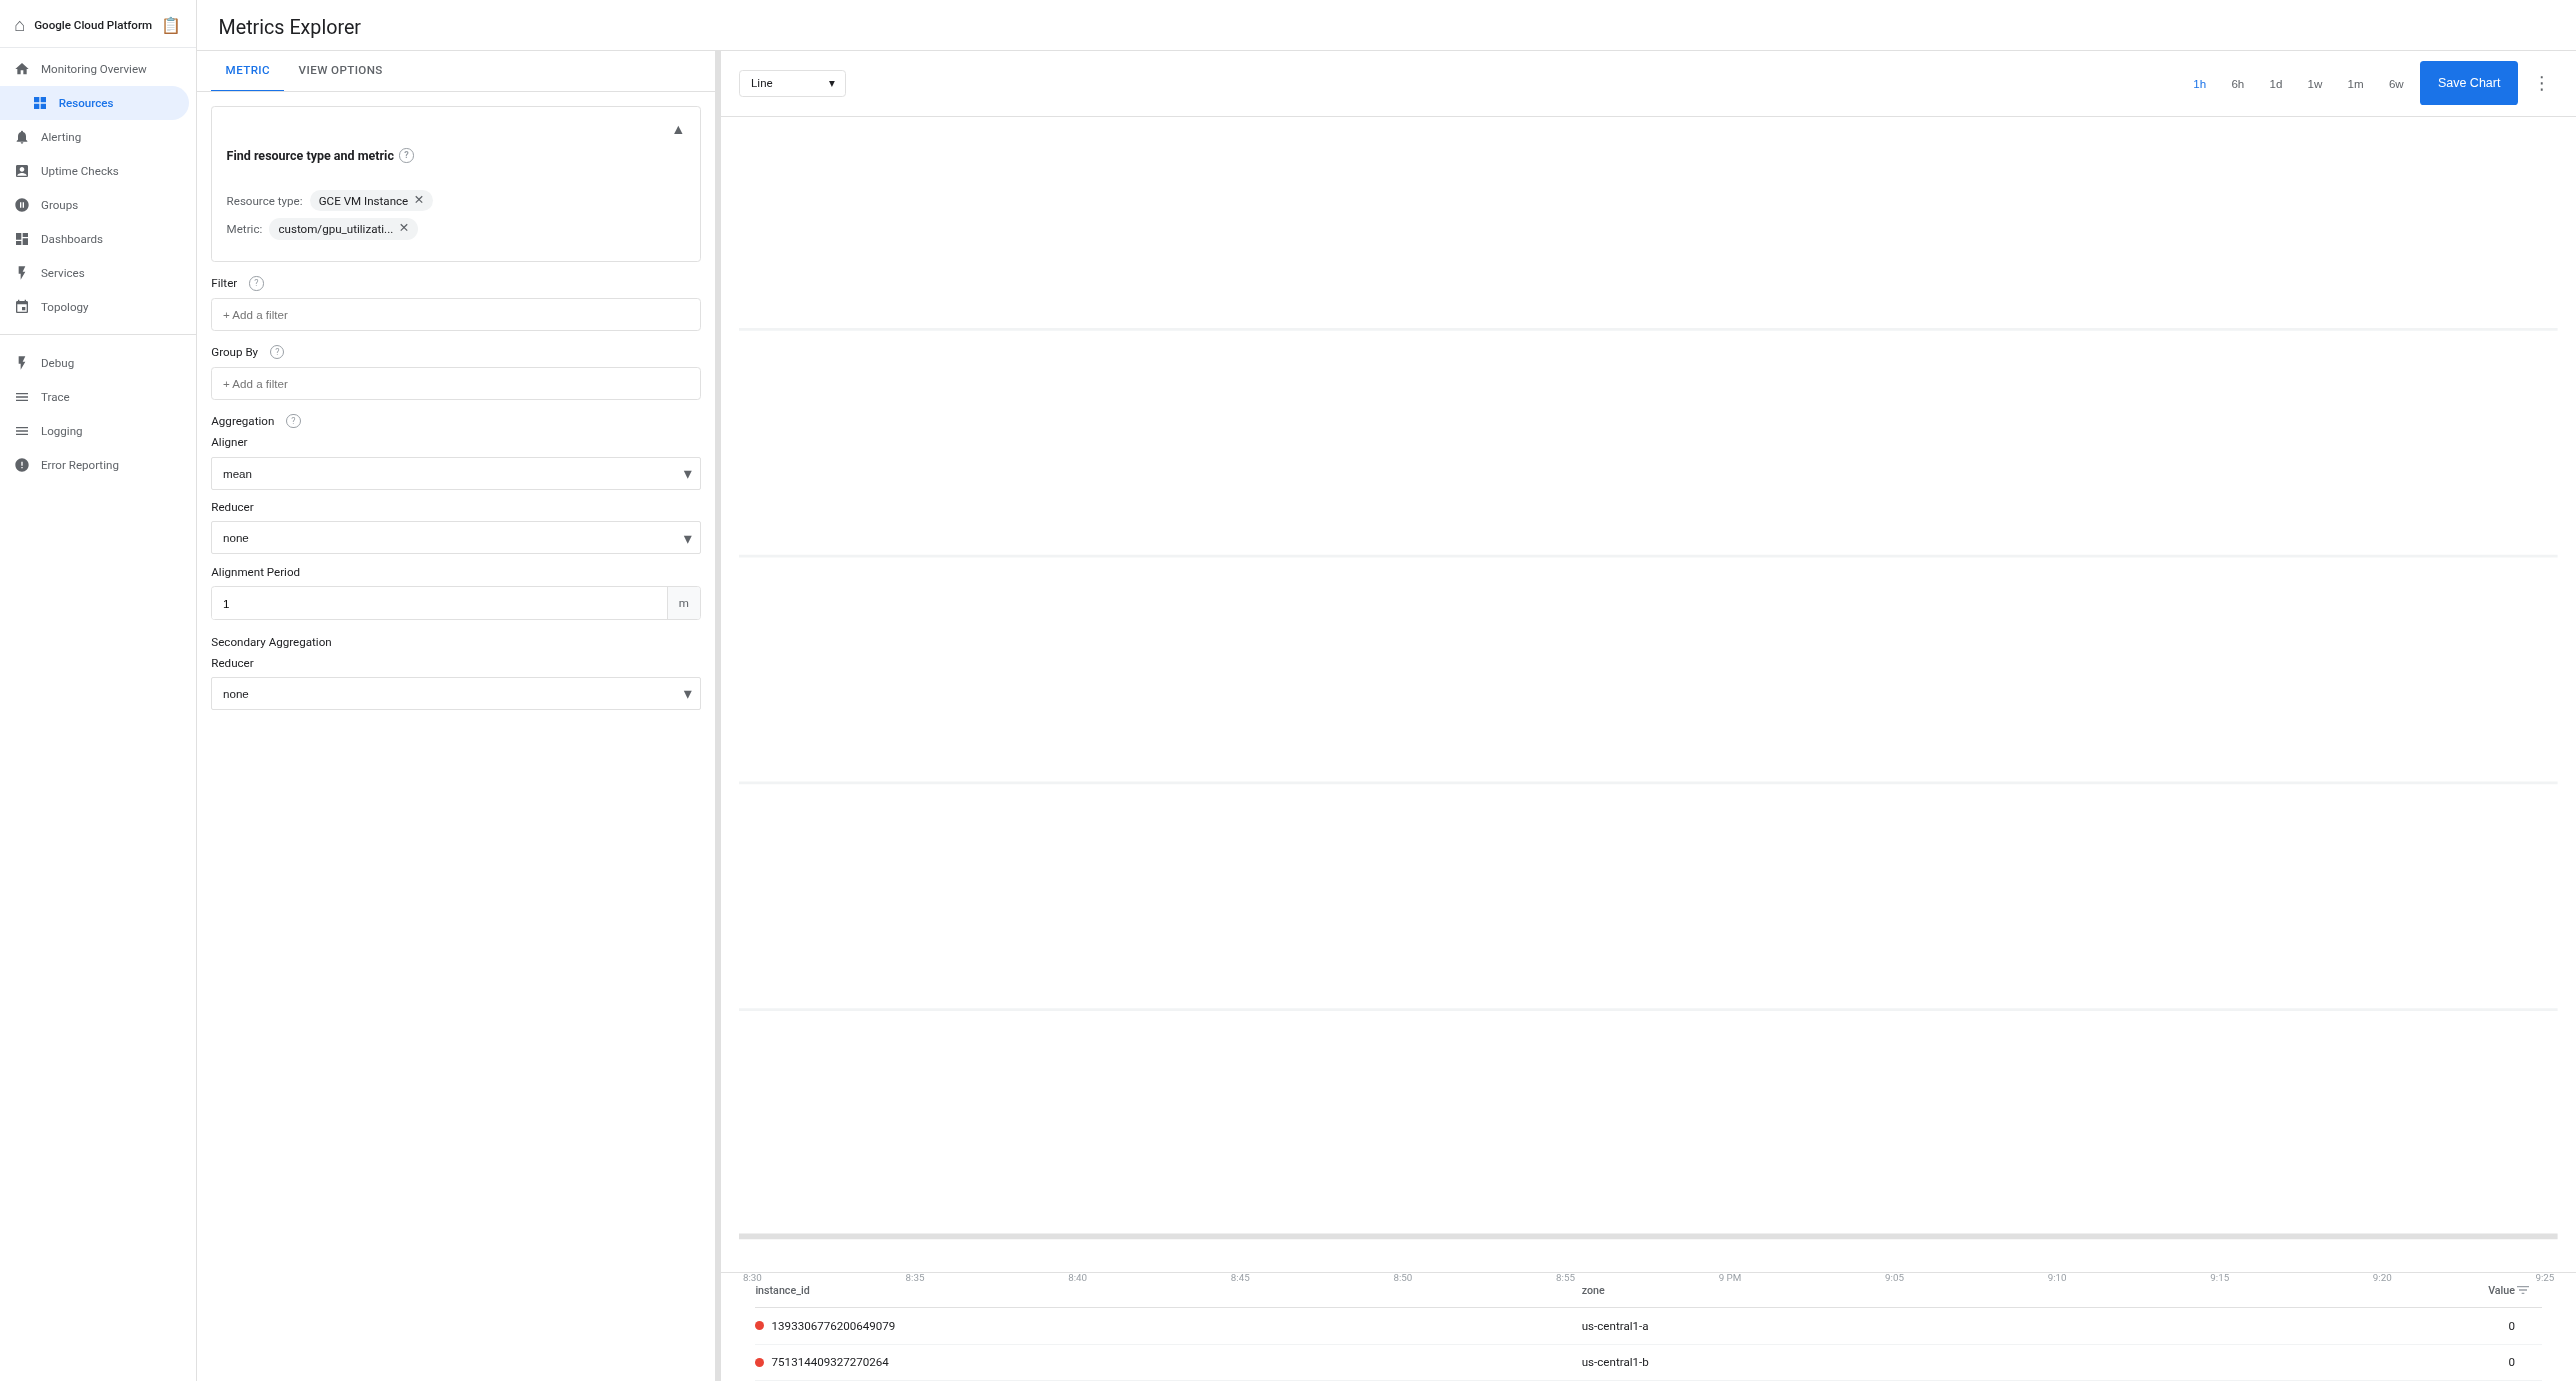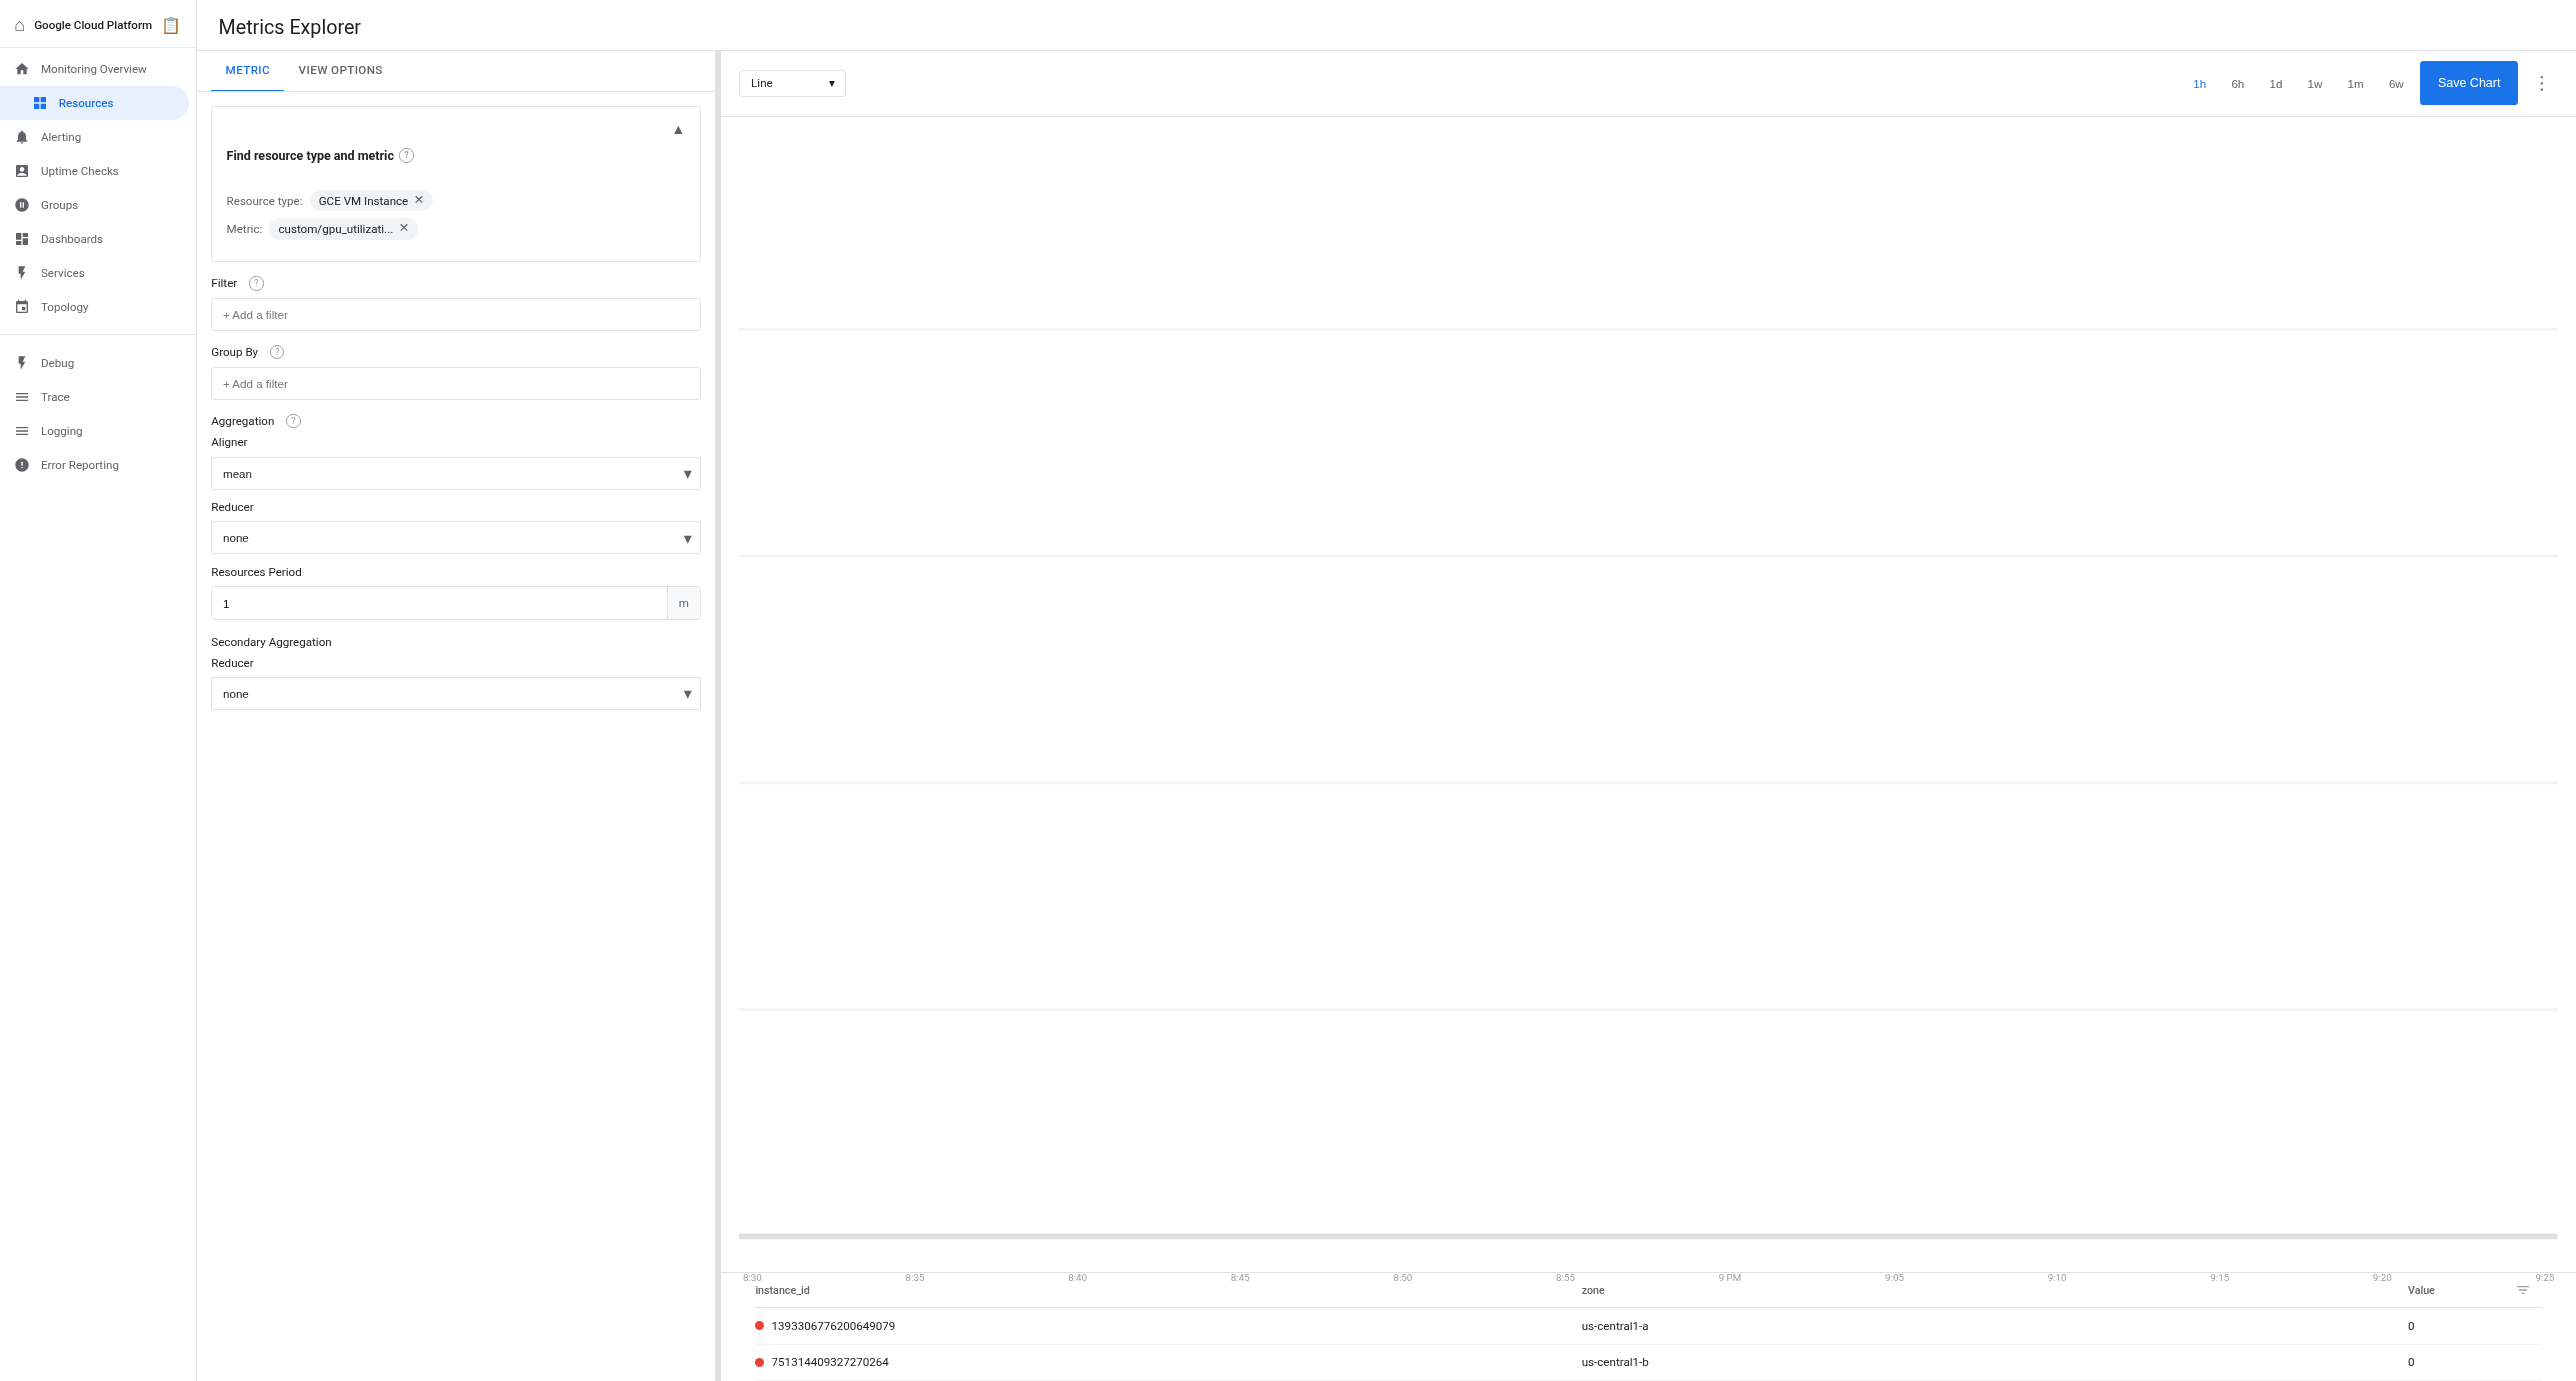--- a/index.html
+++ b/index.html
@@ -74,21 +74,21 @@
     .chart-x-labels { display: flex; justify-content: space-between; padding: 0 3.6px; margin-top: 3.6px; }
     .chart-x-label { font-size: 9.8px; color: #9aa0a6; }
 
     
     .data-table { padding: 0 34px; }
     .table-header { display: grid; grid-template-columns: 1fr 1fr 107px 27px; padding: 9px 0; border-bottom: 0.9px solid #e0e0e0; font-size: 10.7px; font-weight: 500; color: #5f6368; }
     .table-row { display: grid; grid-template-columns: 1fr 1fr 107px 27px; padding: 10.7px 0; border-bottom: 0.9px solid #f1f3f4; align-items: center; font-size: 11.6px; }
     .table-cell { display: flex; align-items: center; gap: 7.2px; }
     .dot { width: 9px; height: 9px; border-radius: 50%; flex-shrink: 0; }
     .dot-pink { background: #ea4335; }
-    .table-cell-right { text-align: right; }
+    .table-cell-right { text-align: right; justify-content: flex-end; }
 
     
     .v-divider { width: 5.4px; background: #e0e0e0; cursor: col-resize; flex-shrink: 0; }
 
     
     .chart-svg { width: 100%; height: 100%; }
   </style>
 </head>
 <body>
 
@@ -288,21 +288,21 @@
               <option>sum</option>
               <option>min</option>
               <option>max</option>
               <option>mean</option>
               <option>count</option>
             </select>
             <span class="select-arrow">▾</span>
           </div>
 
           <div class="form-label" style="margin-top:10.7px;">
-            <span>Resources Period</span>
+            <span>Alignment Period</span>
           </div>
           <div class="alignment-period-row">
             <input type="text" class="alignment-period-input" value="1" style="">
             <span class="alignment-period-unit">m</span>
           </div>
         </div>
 
         <div class="form-group">
           <div class="form-label">
             <span>Secondary Aggregation</span>

